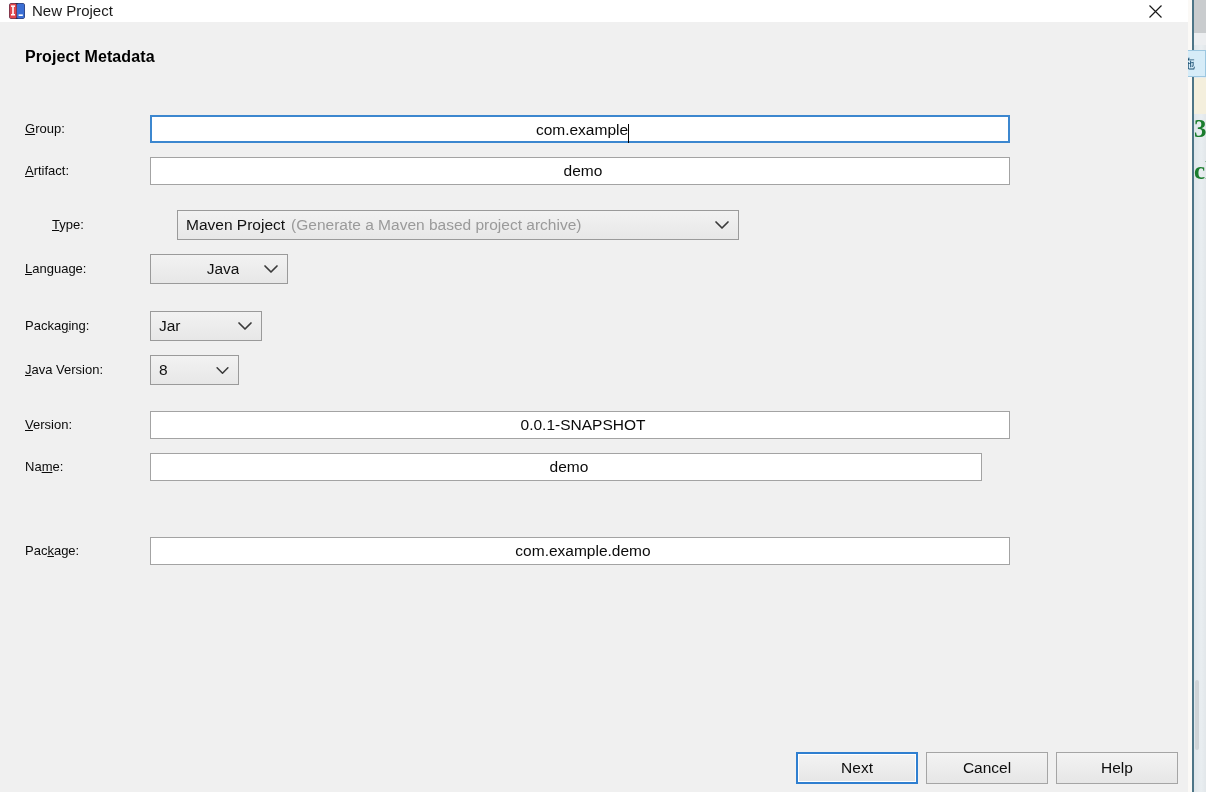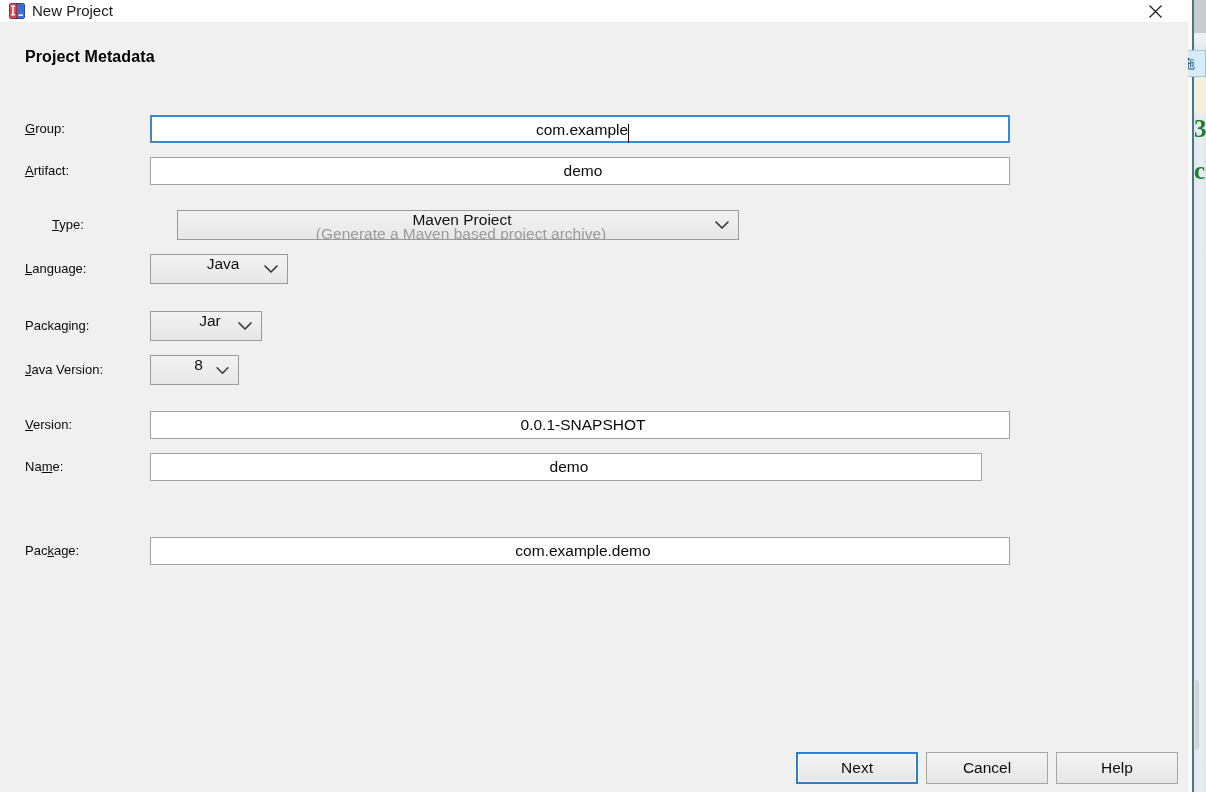--- a/index.html
+++ b/index.html
@@ -238,21 +238,20 @@
   .combo {
     position: absolute;
     top: 0;
     height: 30px;
     box-sizing: border-box;
     background: linear-gradient(to bottom, #f2f2f2 0%, #e7e7e7 100%);
     border: 1px solid #9a9a9a;
     display: flex;
     align-items: center;
     cursor: default;
-    flex-direction: column;
   }
   .combo .ctext {
     font-size: 15.5px;
     color: #111111;
     padding-left: 8px;
     white-space: nowrap;
     overflow: hidden;
   }
   .combo .chint {
     font-size: 15.5px;
@@ -378,21 +377,21 @@
           <span class="arrow">
             <svg width="16" height="10" viewBox="0 0 16 10" aria-hidden="true">
               <path d="M2 2 L8 8 L14 2" stroke="#3a3a3a" stroke-width="1.7" fill="none" stroke-linecap="round" stroke-linejoin="round"></path>
             </svg>
           </span>
         </div>
       </div>
 
       <div class="row" style="top:232px;height:30px;">
         <span class="lbl" style="line-height:30px;"><u>L</u>anguage:</span>
-        <div class="combo" style="left:150px;width:138px;">
+        <div class="combo" style="left:150px;width:138px;justify-content:center;">
           <span class="ctext">Java</span>
           <span class="arrow">
             <svg width="16" height="10" viewBox="0 0 16 10" aria-hidden="true">
               <path d="M2 2 L8 8 L14 2" stroke="#3a3a3a" stroke-width="1.7" fill="none" stroke-linecap="round" stroke-linejoin="round"></path>
             </svg>
           </span>
         </div>
       </div>
 
       <div class="row" style="top:289px;height:30px;">

